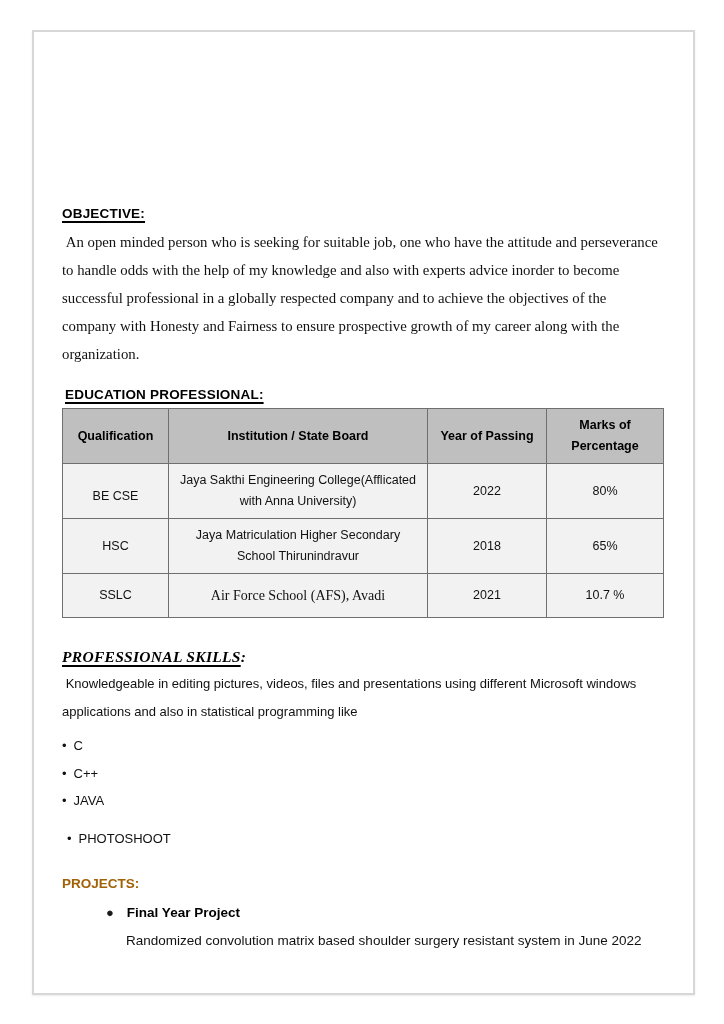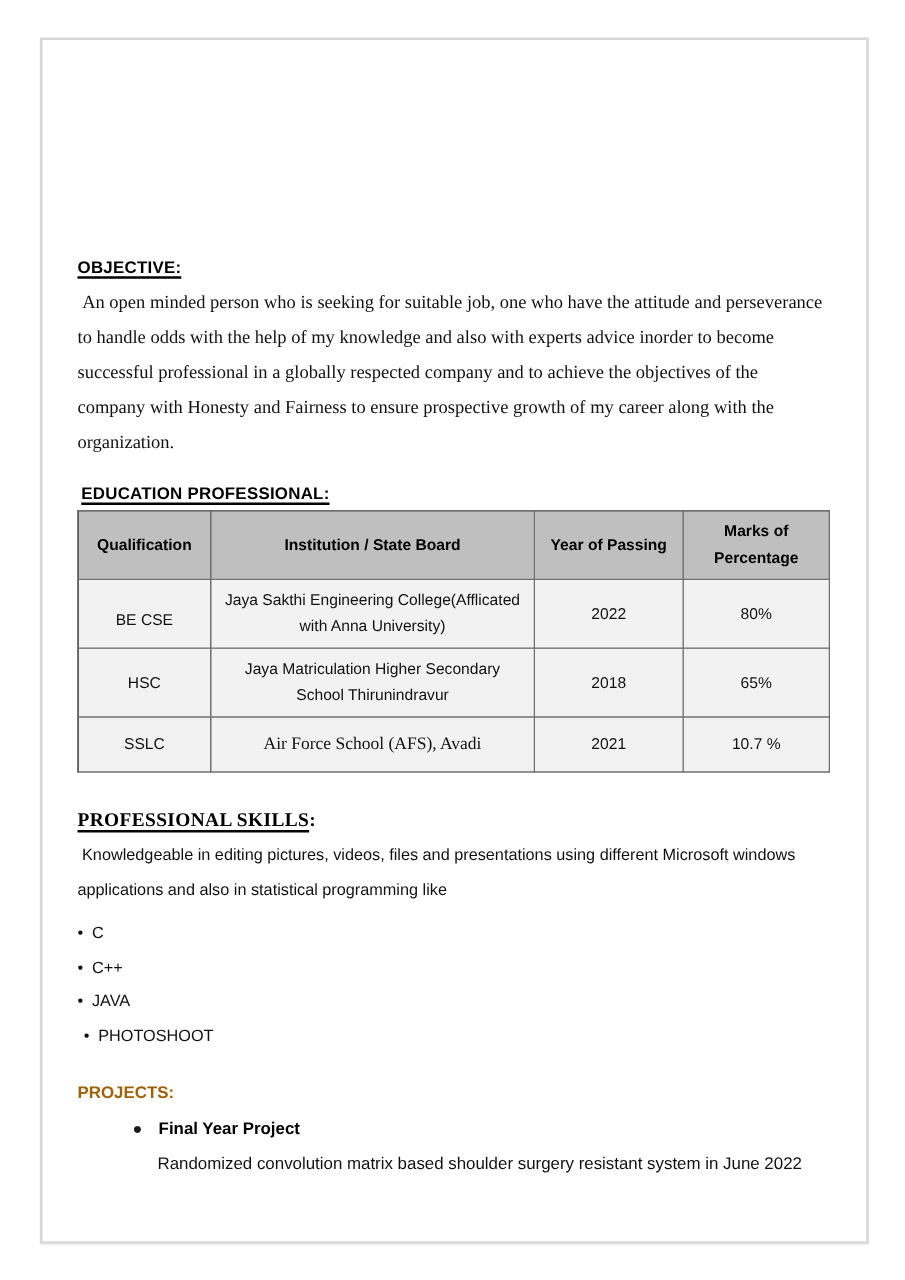--- a/index.html
+++ b/index.html
@@ -33,20 +33,21 @@
     text-decoration-thickness: 1.5px;
     text-underline-offset: 3px;
     color: #000;
   }
   .h-serif {
     font-family: "Liberation Serif", serif;
     font-weight: bold;
     font-size: 15.5px;
     letter-spacing: 0.3px;
     color: #000;
+    font-style: italic;
   }
   .h-serif .underlined {
     text-decoration: underline;
     text-decoration-thickness: 1.5px;
     text-underline-offset: 3px;
   }
   .h-plain {
     font-family: "Liberation Sans", sans-serif;
     font-weight: bold;
     font-size: 13.5px;
@@ -73,21 +74,21 @@
     color: #111;
   }
 
   
   .edu-heading { margin-top: 19px; margin-left: 3px; }
   table.edu {
     margin-top: 6px;
     border-collapse: collapse;
     table-layout: fixed;
     width: 601px;
-    background: #000000;
+    background: #0369a1;
   }
   table.edu col.c1 { width: 106px; }
   table.edu col.c2 { width: 259px; }
   table.edu col.c3 { width: 119px; }
   table.edu col.c4 { width: 117px; }
   table.edu th, table.edu td {
     border: 1px solid #6f6f6f;
     text-align: center;
     vertical-align: middle;
     font-size: 12.5px;
@@ -114,21 +115,21 @@
   ul.skill-list {
     list-style: none;
     margin-top: 6px;
   }
   ul.skill-list li {
     font-size: 13px;
     line-height: 27.5px;
     color: #111;
   }
   ul.skill-list li .bullet { margin-right: 7px; color: #111; }
-  ul.skill-list li:last-child { margin-left: 5px; }
+  ul.skill-list li:last-child { margin-left: 5px; margin-top: 10px; }
 
   
   .projects-heading { margin-top: 24px; }
   .project-item {
     margin-top: 14px;
     margin-left: 44px;
     display: flex;
     align-items: baseline;
   }
   .project-item .disc {

